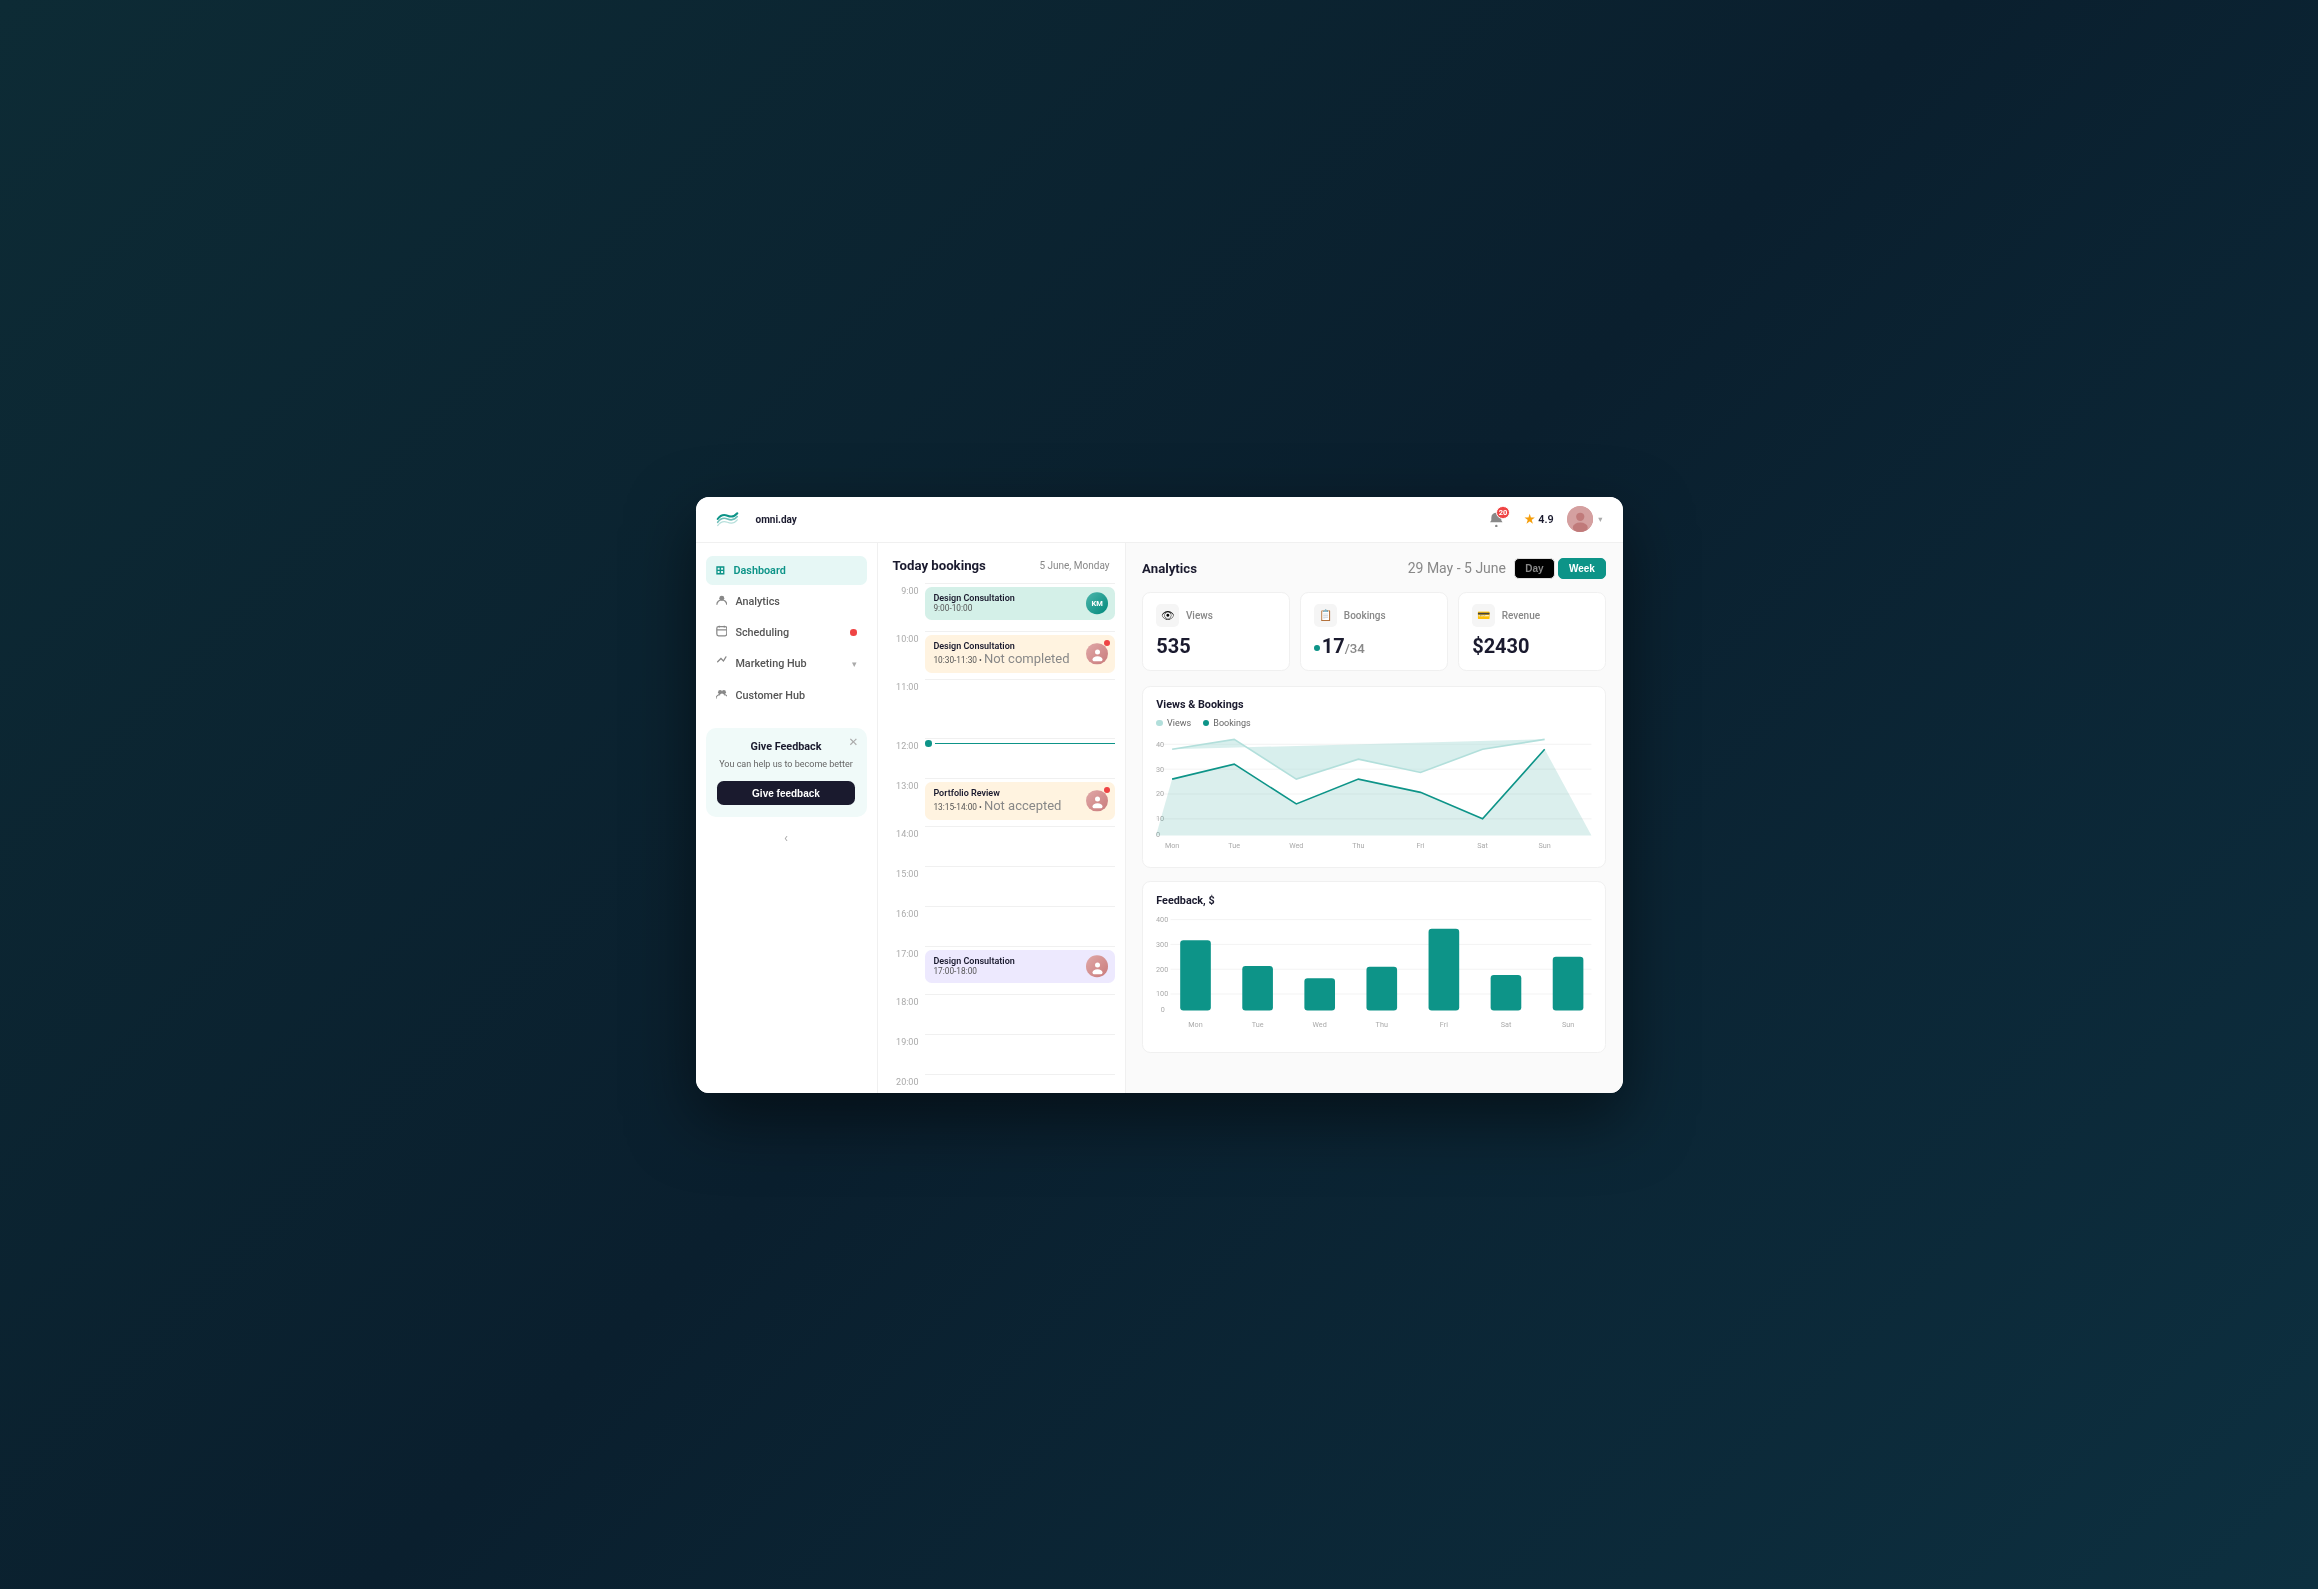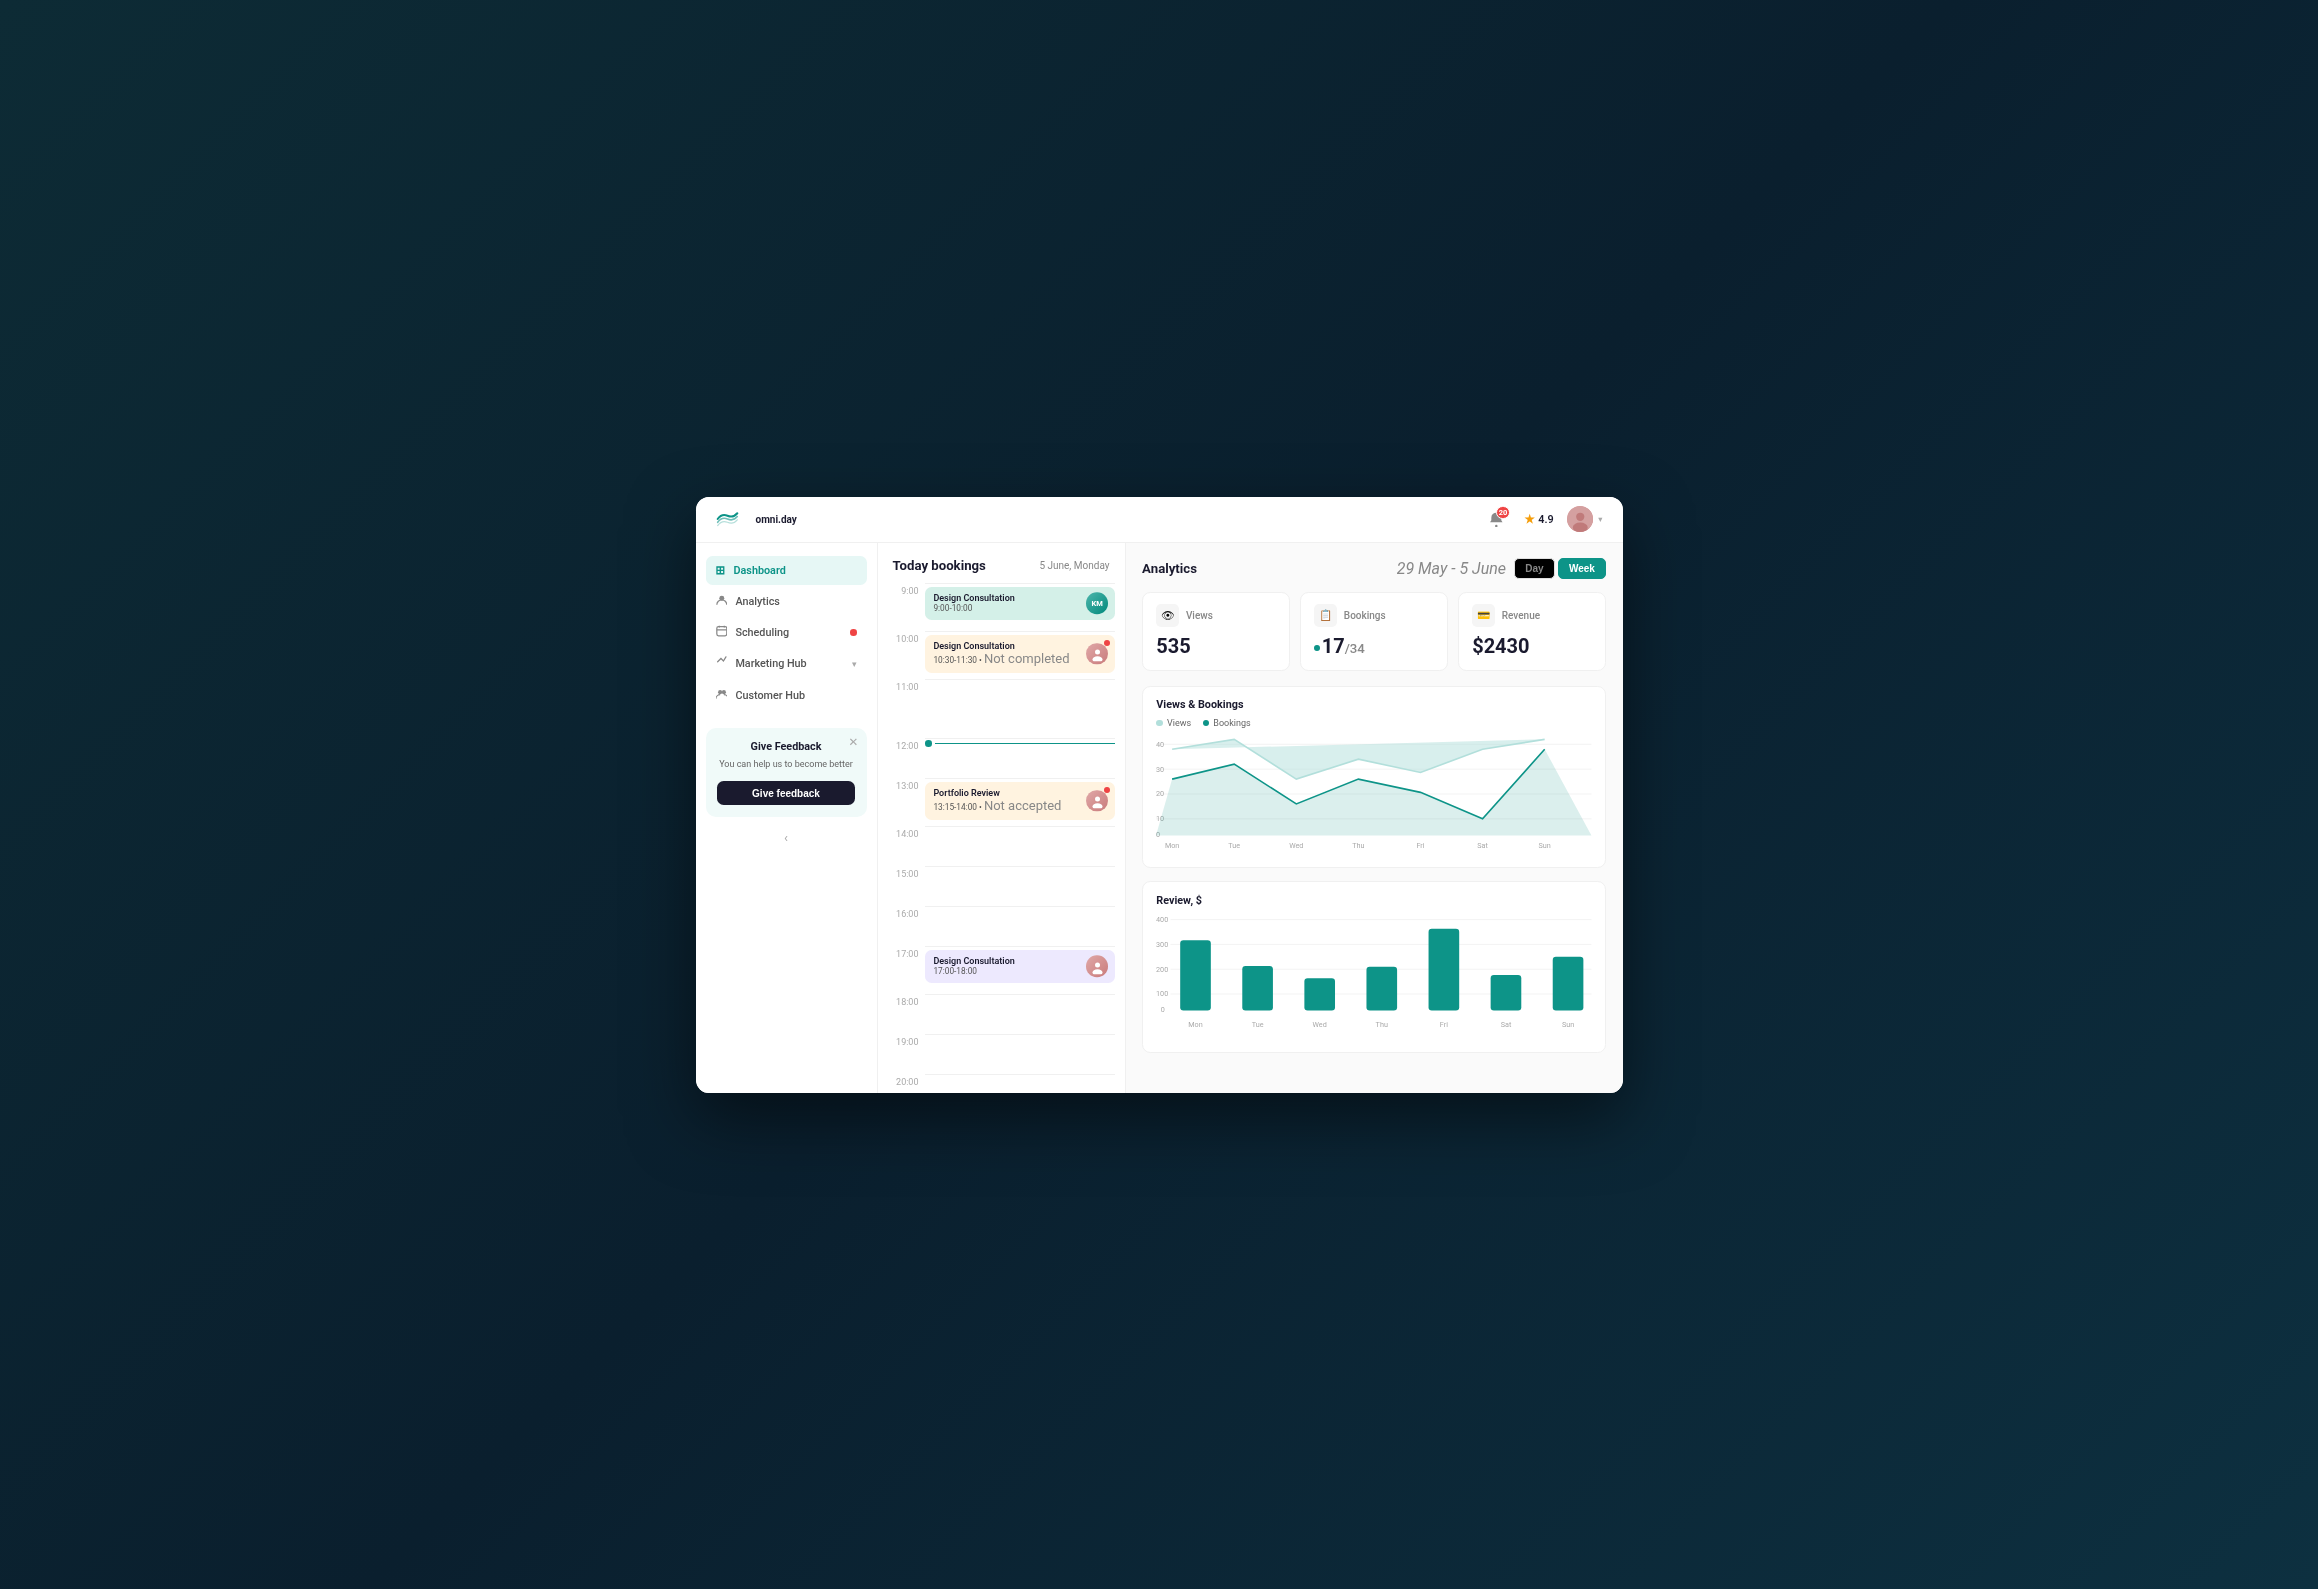--- a/index.html
+++ b/index.html
@@ -334,23 +334,22 @@
       font-size: 13.2px;
       font-weight: 700;
       color: #1a1a2e;
     }
     .analytics-controls {
       display: flex;
       align-items: center;
       gap: 8.3px;
     }
     .date-range {
-      font-size: 16px;
+      font-size: 14px;
       color: #888;
-      font-style: italic;
     }
     .view-toggle {
       display: flex;
       gap: 3.3px;
     }
     .toggle-btn {
       padding: 4.1px 10px;
       border-radius: 5px;
       font-size: 10px;
       font-weight: 600;
@@ -745,21 +744,21 @@
             <text x="97" y="135" font-size="9" fill="#aaa" text-anchor="middle">Tue</text>
             <text x="174" y="135" font-size="9" fill="#aaa" text-anchor="middle">Wed</text>
             <text x="251" y="135" font-size="9" fill="#aaa" text-anchor="middle">Thu</text>
             <text x="328" y="135" font-size="9" fill="#aaa" text-anchor="middle">Fri</text>
             <text x="405" y="135" font-size="9" fill="#aaa" text-anchor="middle">Sat</text>
             <text x="482" y="135" font-size="9" fill="#aaa" text-anchor="middle">Sun</text>
           </svg>
         </div>
 
         <div class="chart-section">
-          <div class="chart-title">Review, $</div>
+          <div class="chart-title">Feedback, $</div>
           <svg class="bar-chart-area" height="124" viewBox="0 0 540 150" preserveAspectRatio="none">
 
             <line x1="18" y1="8" x2="540" y2="8" stroke="#f0f0f0" stroke-width="1"></line>
             <line x1="18" y1="38" x2="540" y2="38" stroke="#f0f0f0" stroke-width="1"></line>
             <line x1="18" y1="68" x2="540" y2="68" stroke="#f0f0f0" stroke-width="1"></line>
             <line x1="18" y1="98" x2="540" y2="98" stroke="#f0f0f0" stroke-width="1"></line>
 
             <text x="0" y="11" font-size="9" fill="#aaa">400</text>
             <text x="0" y="41" font-size="9" fill="#aaa">300</text>
             <text x="0" y="71" font-size="9" fill="#aaa">200</text>

